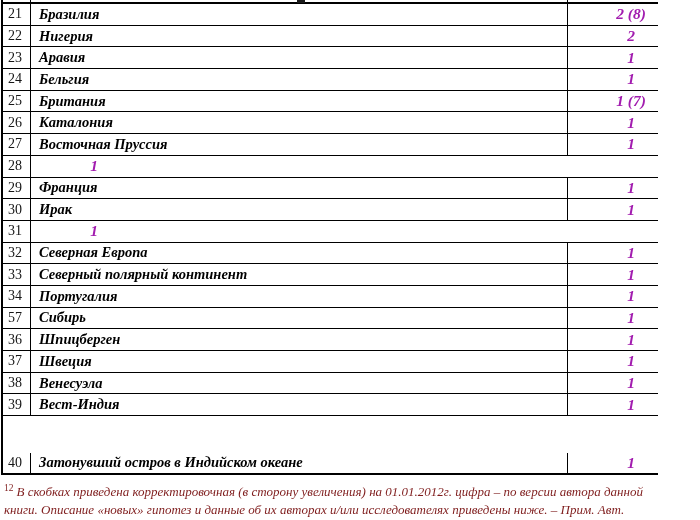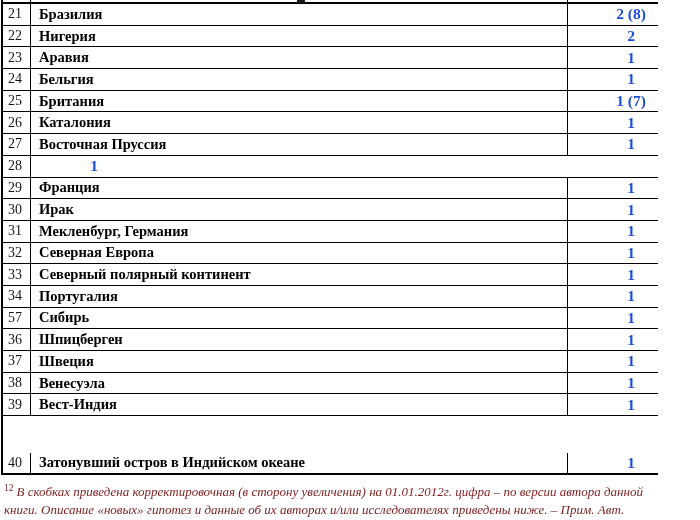--- a/index.html
+++ b/index.html
@@ -57,34 +57,36 @@
   .c-name {
     flex: 1 1 auto;
     align-self: stretch;
     display: flex;
     align-items: center;
     border-right: 1px solid #000;
     box-sizing: border-box;
     padding-left: 8px;
     font-size: 14.5px;
     font-weight: bold;
+    font-style: italic;
     color: #000;
     white-space: nowrap;
   }
   .c-val {
     width: 126px;
     flex: 0 0 126px;
     align-self: stretch;
     display: flex;
     align-items: center;
     justify-content: center;
     box-sizing: border-box;
     font-size: 15.5px;
     font-weight: bold;
-    color: #1d4ed8;
+    color: #a21caf;
+    font-style: italic;
   }
   
   .descender {
     position: absolute;
     left: 297px;
     top: 0;
     width: 8px;
     height: 2.5px;
     background: #1a1a1a;
   }
@@ -180,21 +182,20 @@
           <div class="c-name">Франция</div>
           <div class="c-val">1</div>
         </div>
         <div class="row">
           <div class="c-num">30</div>
           <div class="c-name">Ирак</div>
           <div class="c-val">1</div>
         </div>
         <div class="row">
           <div class="c-num">31</div>
-          <div class="c-name">Мекленбург, Германия</div>
           <div class="c-val">1</div>
         </div>
         <div class="row">
           <div class="c-num">32</div>
           <div class="c-name">Северная Европа</div>
           <div class="c-val">1</div>
         </div>
         <div class="row">
           <div class="c-num">33</div>
           <div class="c-name">Северный полярный континент</div>

